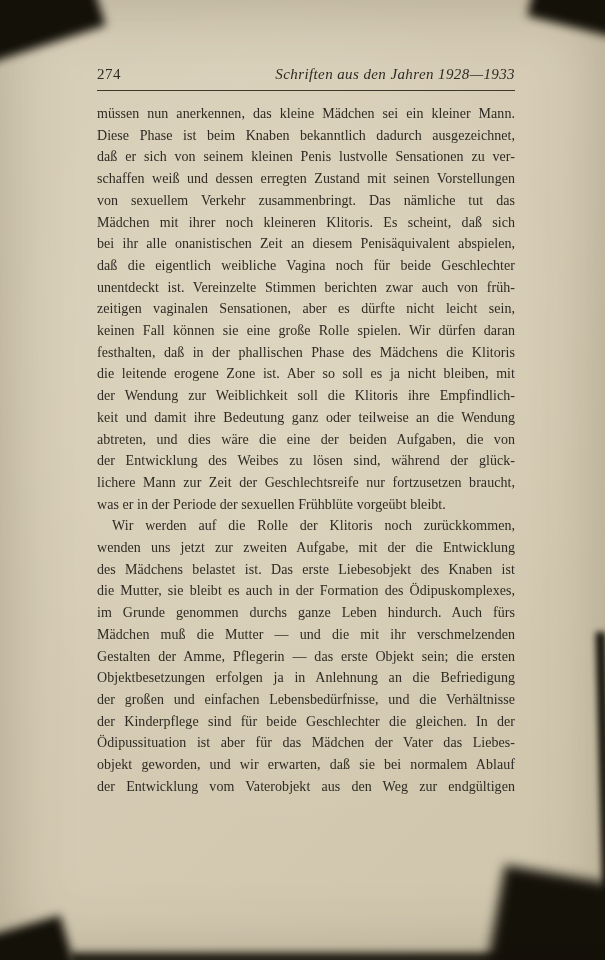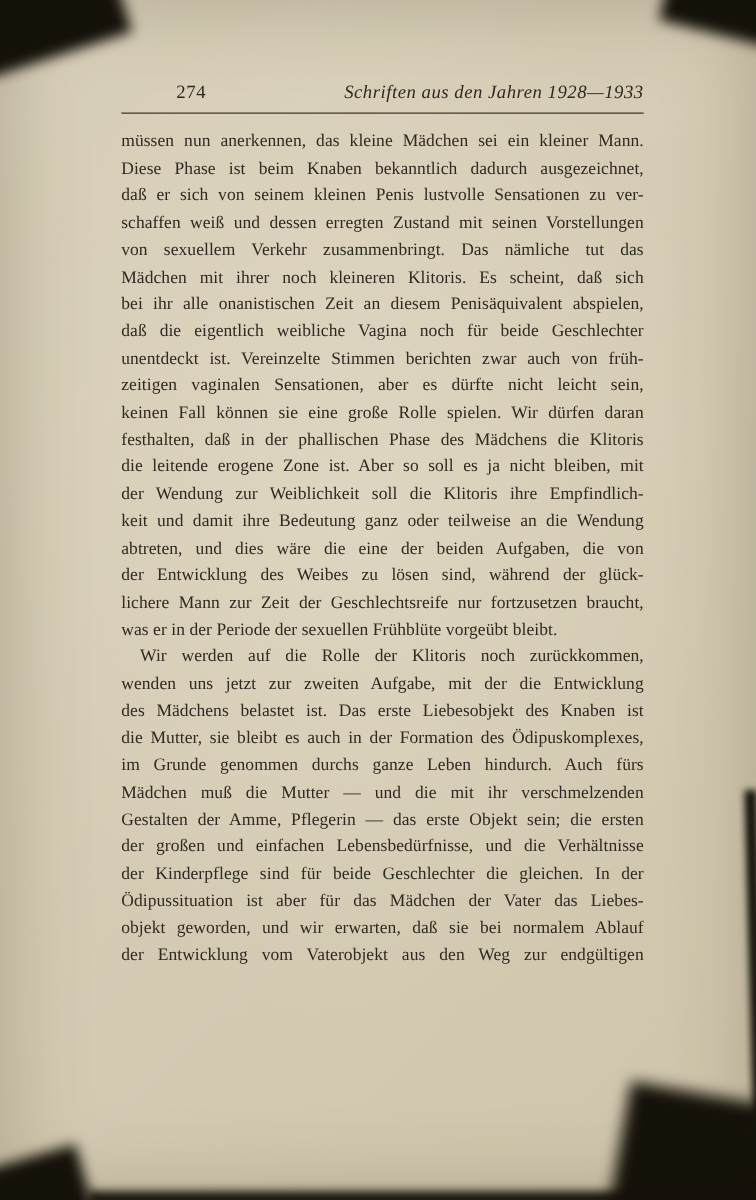--- a/index.html
+++ b/index.html
@@ -41,21 +41,20 @@
     width: 418px;
     display: flex;
     align-items: baseline;
     border-bottom: 1.3px solid #3d372c;
     padding-bottom: 7px;
   }
   .page-number {
     font-size: 15px;
     letter-spacing: 0.5px;
     flex: 0 0 auto;
-    margin-left: 44px;
   }
   .running-title {
     flex: 1 1 auto;
     text-align: right;
     padding-left: 34px;
     font-style: italic;
     font-size: 15px;
     letter-spacing: 0.4px;
   }
 
@@ -110,20 +109,21 @@
         <div class="line endline">was er in der Periode der sexuellen Frühblüte vorgeübt bleibt.</div>
       </div>
       <div class="para">
         <div class="line indent">Wir werden auf die Rolle der Klitoris noch zurückkommen,</div>
         <div class="line">wenden uns jetzt zur zweiten Aufgabe, mit der die Entwicklung</div>
         <div class="line">des Mädchens belastet ist. Das erste Liebesobjekt des Knaben ist</div>
         <div class="line">die Mutter, sie bleibt es auch in der Formation des Ödipuskomplexes,</div>
         <div class="line">im Grunde genommen durchs ganze Leben hindurch. Auch fürs</div>
         <div class="line">Mädchen muß die Mutter — und die mit ihr verschmelzenden</div>
         <div class="line">Gestalten der Amme, Pflegerin — das erste Objekt sein; die ersten</div>
+        <div class="line">Objektbesetzungen erfolgen ja in Anlehnung an die Befriedigung</div>
         <div class="line">der großen und einfachen Lebensbedürfnisse, und die Verhältnisse</div>
         <div class="line">der Kinderpflege sind für beide Geschlechter die gleichen. In der</div>
         <div class="line">Ödipussituation ist aber für das Mädchen der Vater das Liebes-</div>
         <div class="line">objekt geworden, und wir erwarten, daß sie bei normalem Ablauf</div>
         <div class="line">der Entwicklung vom Vaterobjekt aus den Weg zur endgültigen</div>
       </div>
     </div>
 
   <div class="artifact a-tl"></div>
   <div class="artifact a-tr"></div>

